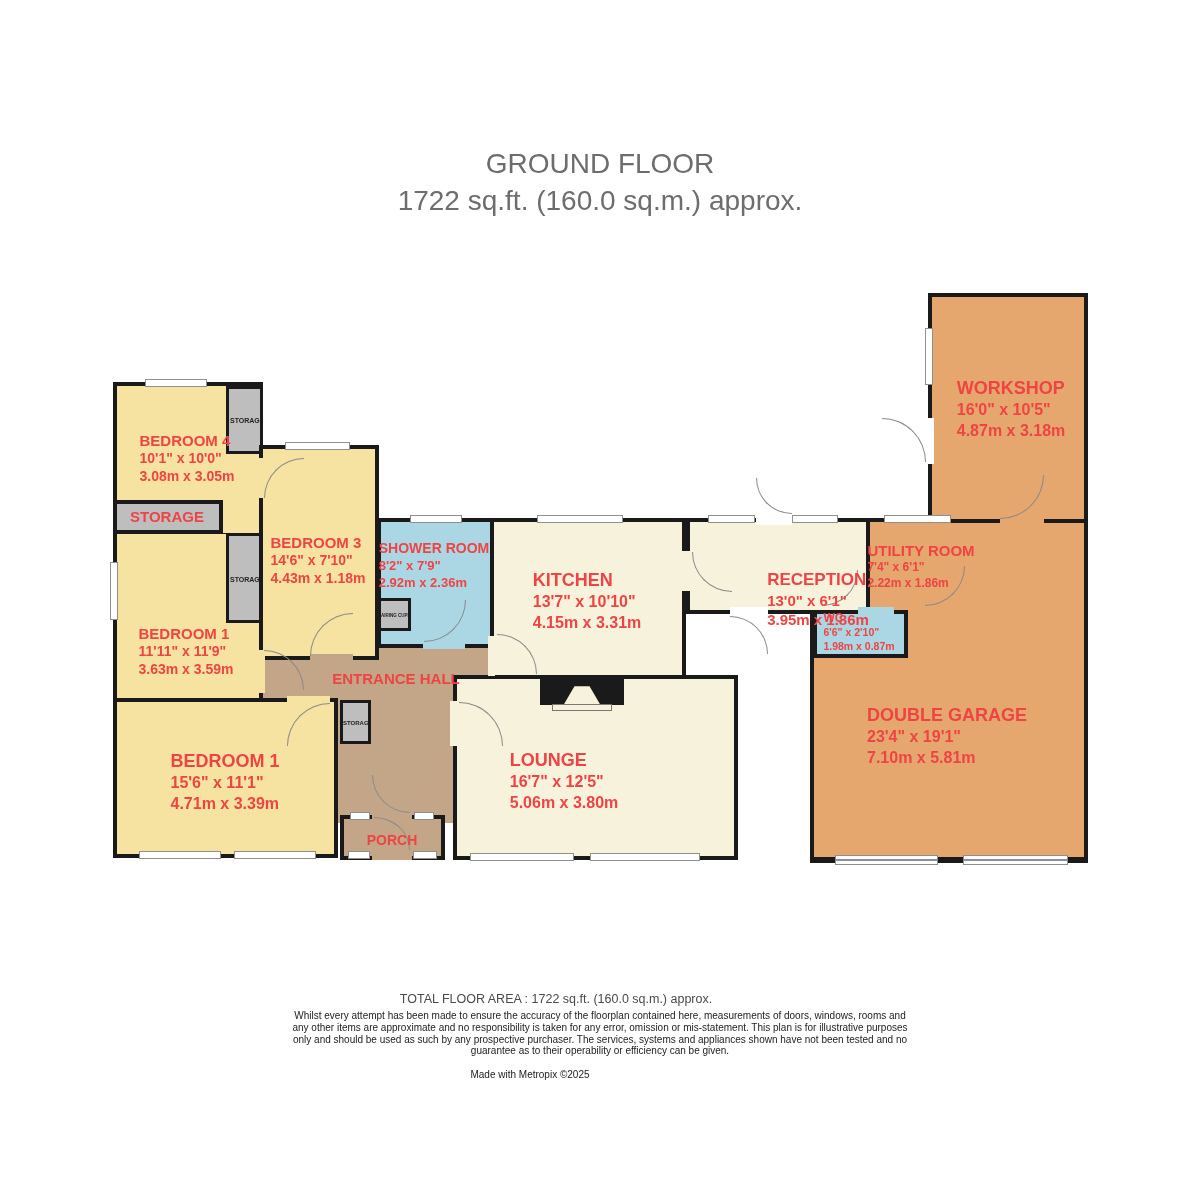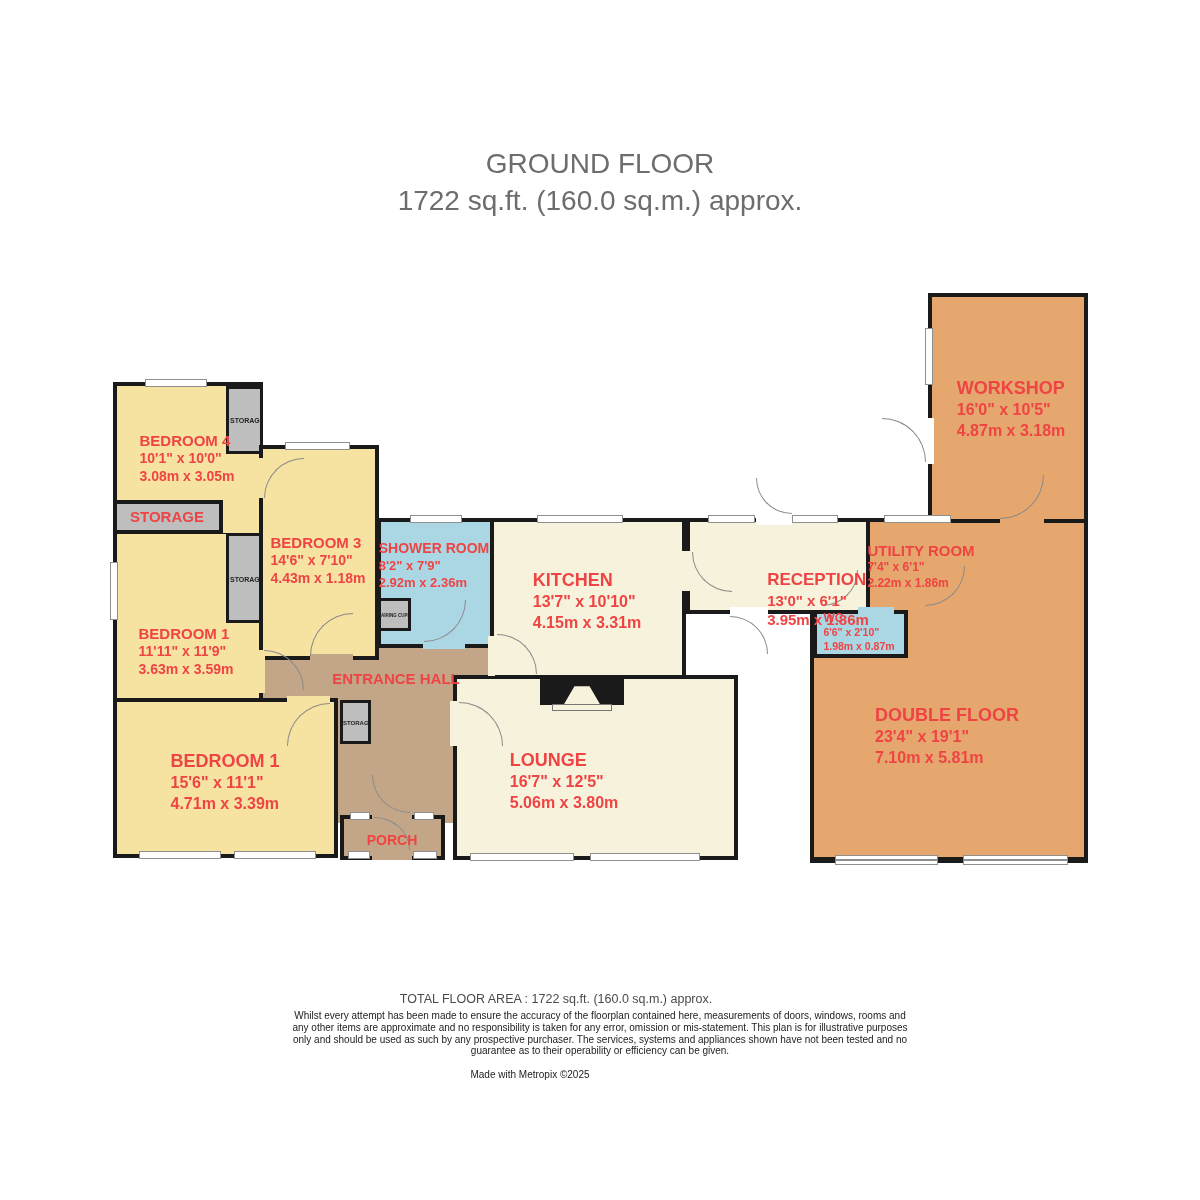--- a/index.html
+++ b/index.html
@@ -179,21 +179,21 @@
     <div class="rn">WC</div>
     <div class="rd">6'6" x 2'10"</div>
     <div class="rd">1.98m x 0.87m</div>
   </div>
   <div class="rlabel lbl-lg" style="left:1011px;top:409px;">
     <div class="rn">WORKSHOP</div>
     <div class="rd">16'0" x 10'5"</div>
     <div class="rd">4.87m x 3.18m</div>
   </div>
   <div class="rlabel lbl-lg" style="left:947px;top:736px;">
-    <div class="rn">DOUBLE FLOOR</div>
+    <div class="rn">DOUBLE GARAGE</div>
     <div class="rd">23'4" x 19'1"</div>
     <div class="rd">7.10m x 5.81m</div>
   </div>
   <div class="rlabel single" style="left:396px;top:679px;">
     <div>ENTRANCE HALL</div>
   </div>
   <div class="rlabel single" style="left:392px;top:841px;font-size:14px;">
     <div>PORCH</div>
   </div>
 

